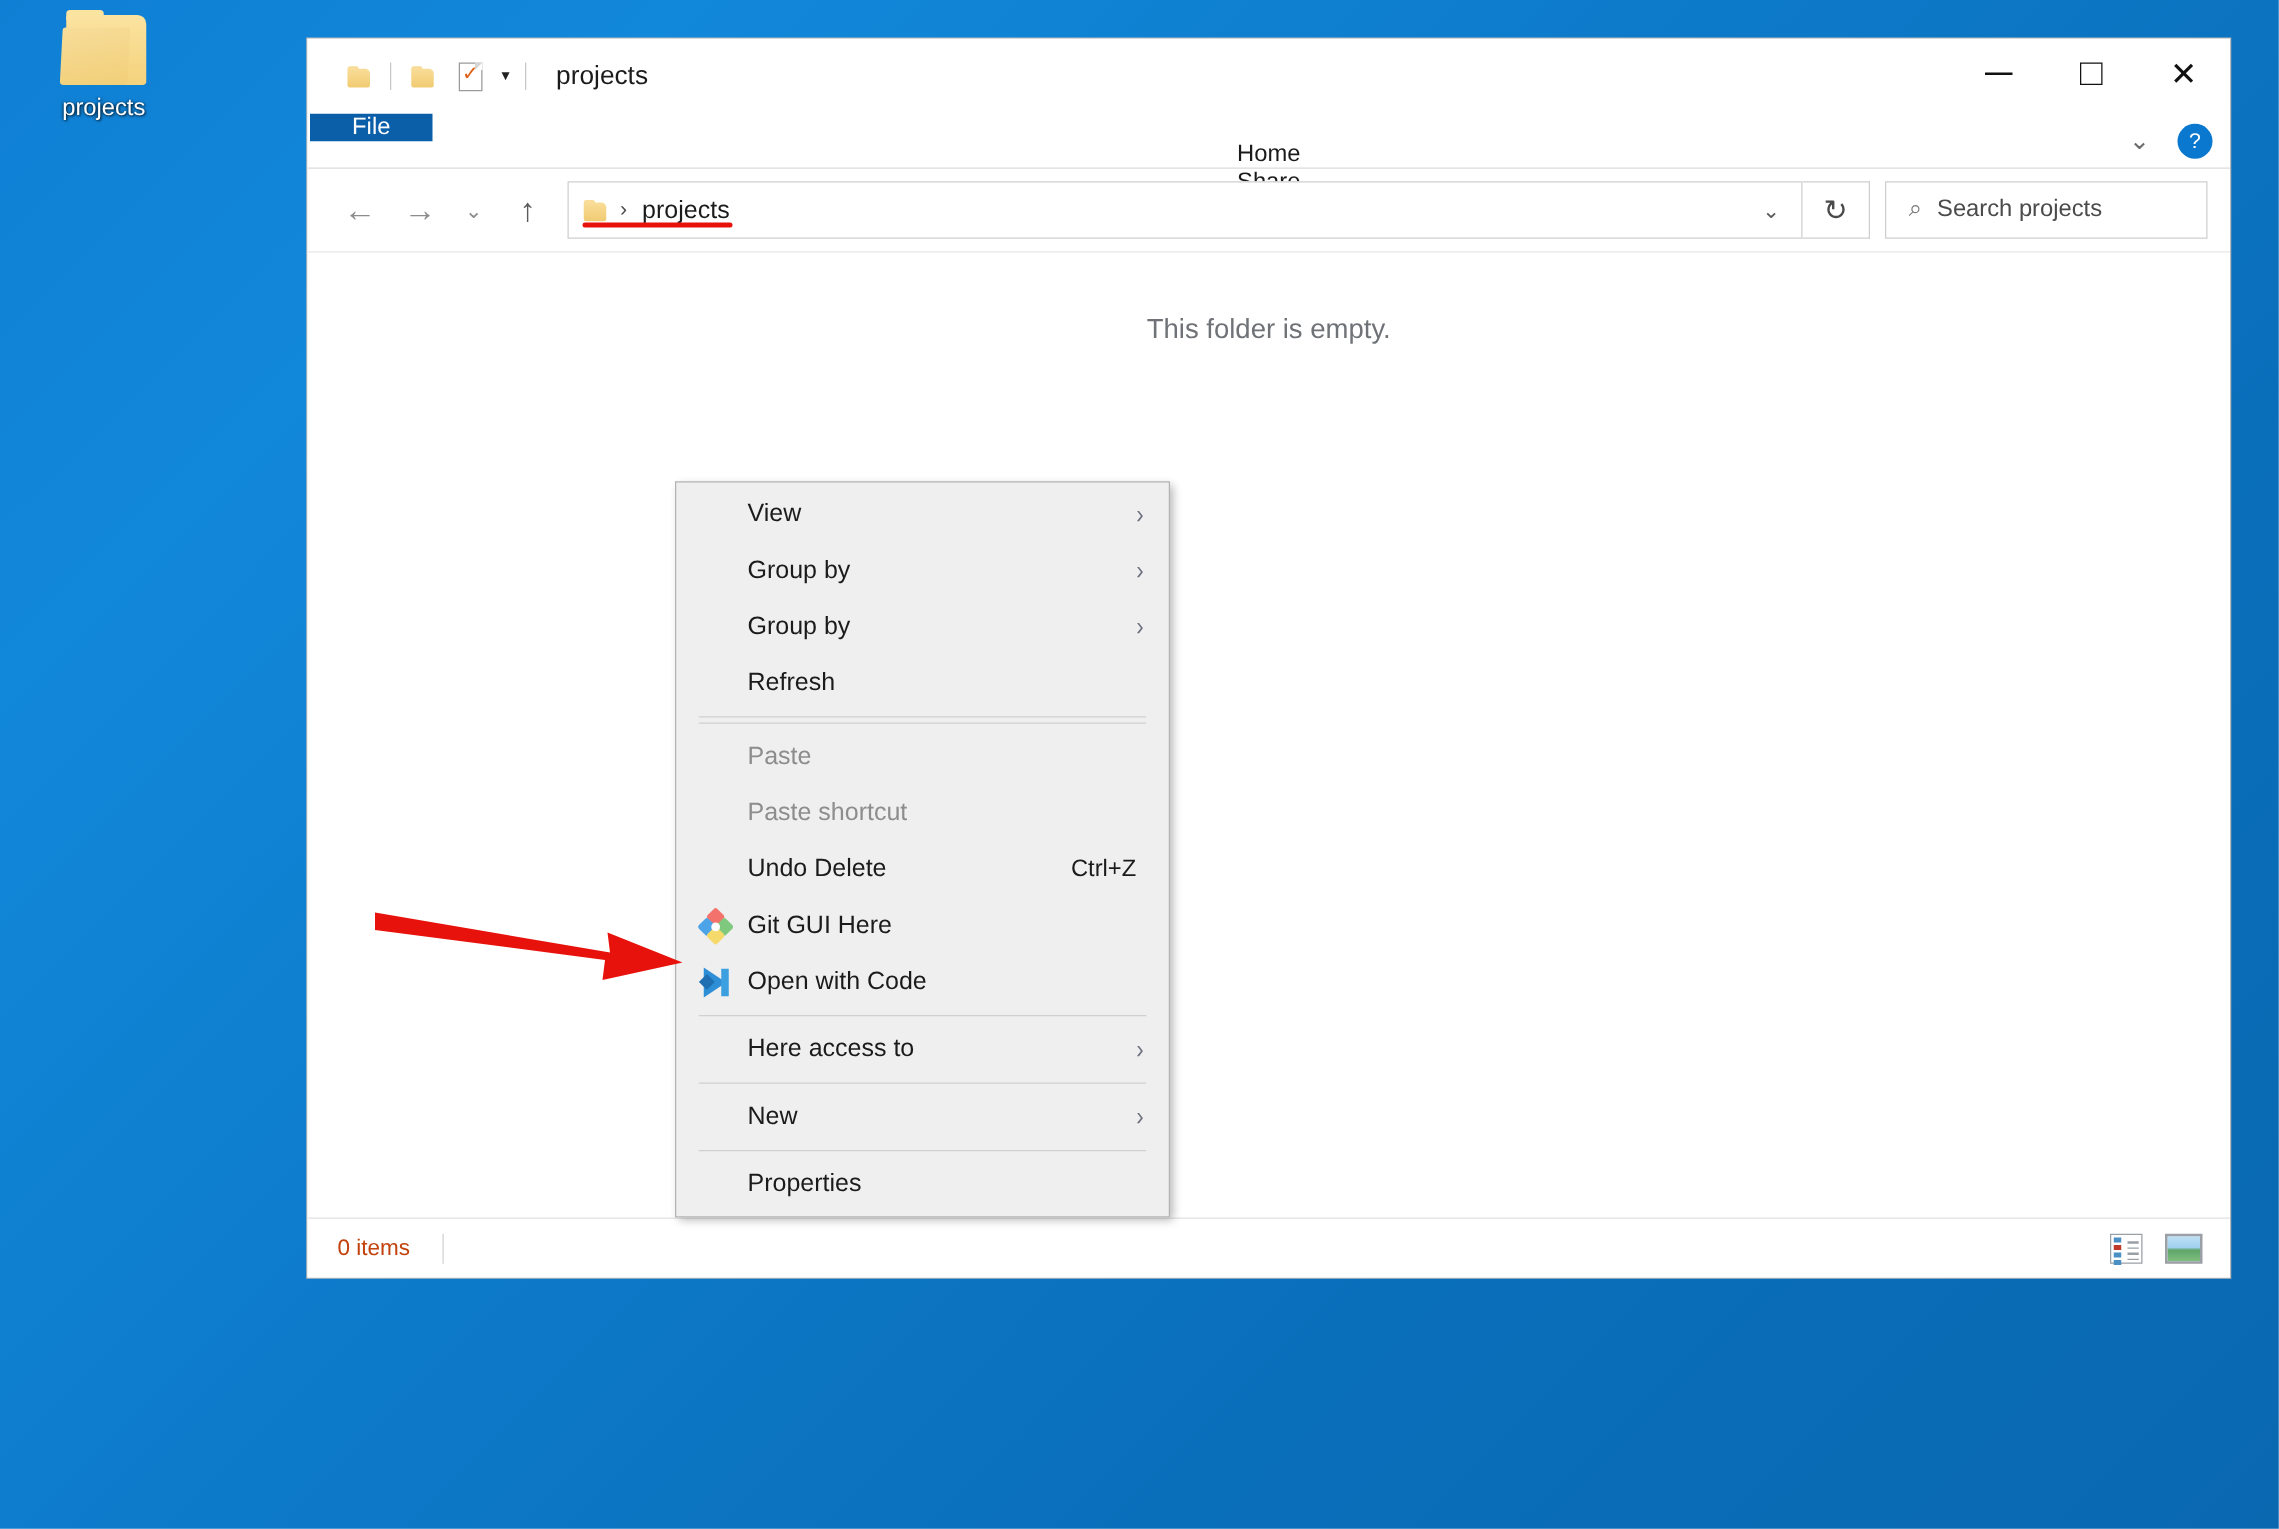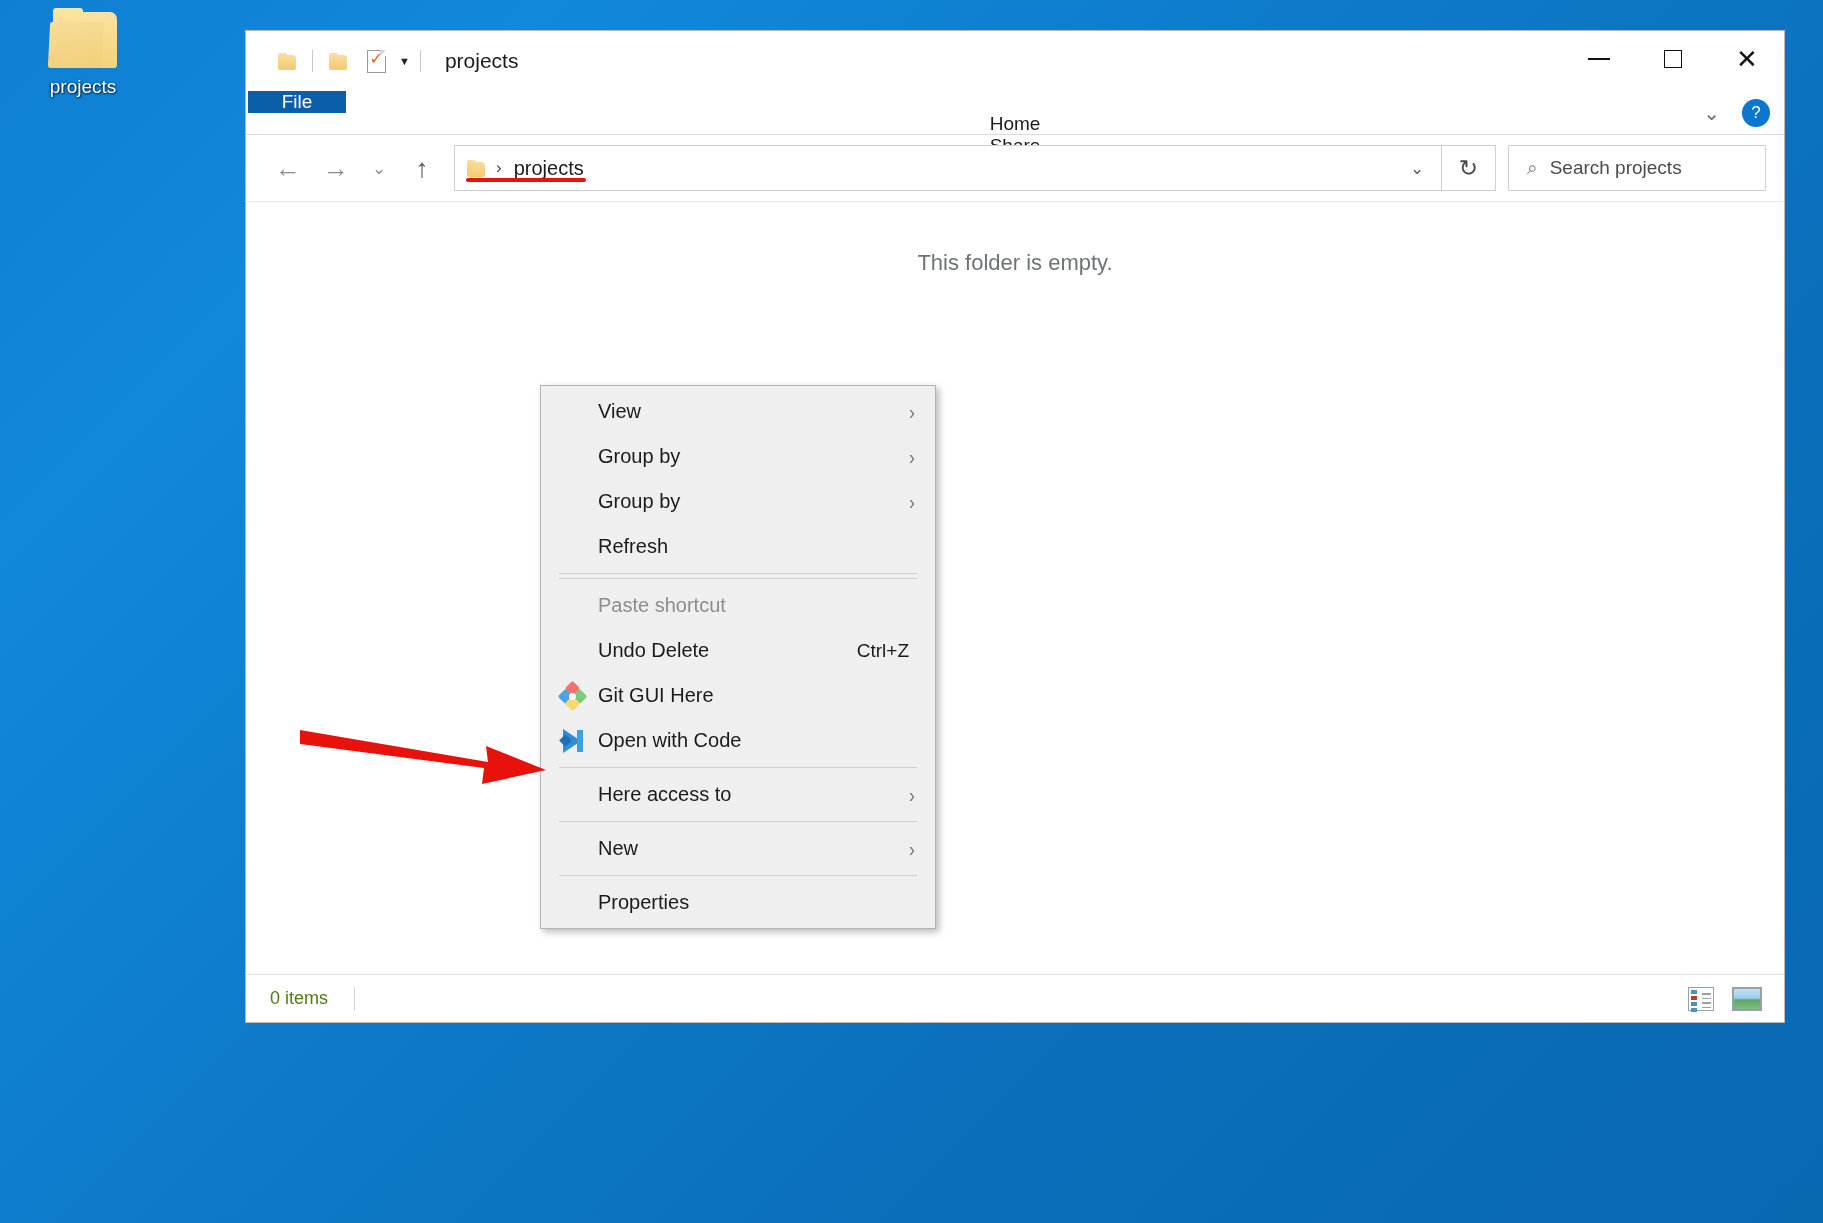--- a/index.html
+++ b/index.html
@@ -143,21 +143,21 @@
   }
   .empty-text {
     position:absolute; left:0; right:0; top: 48px; text-align:center;
     color:#6f7276; font-size: 22px;
   }
   
   .statusbar {
     height: 48px; border-top:1px solid #e1e1e1; display:flex; align-items:center;
     padding: 0 24px; background:#fff; position: relative;
   }
-  .status-count { font-size: 18px; color:#4d7c0f; }
+  .status-count { font-size: 18px; color:#c2410c; }
   .status-sep { width:1px; height: 24px; background:#d2d2d2; margin-left: 26px; }
   .view-icons { position:absolute; right: 22px; display:flex; gap: 18px; align-items:center; }
   .view-details { width: 26px; height: 24px; display:grid; grid-template-columns: 9px 1fr; gap:2px;
                   border:1px solid #9aa0a6; padding:2px; }
   .view-details .col1 { display:flex; flex-direction:column; gap:2px; }
   .view-details .col1 b { width:6px; height:4px; background:#4a90c4; display:block; }
   .view-details .col1 b:nth-child(2){ background:#c0392b; }
   .view-details .col2 { display:flex; flex-direction:column; gap:3px; justify-content:center; }
   .view-details .col2 s { width:100%; height:1.5px; background:#9aa0a6; display:block; text-decoration:none; }
   .view-thumb {
@@ -330,20 +330,23 @@
   <div class="mi">
     <span>Refresh</span>
   </div>
 
   <div class="mdiv"></div>
 
 
   <div class="mdiv"></div>
 
   <div class="mi disabled">
+    <span>Paste</span>
+  </div>
+  <div class="mi disabled">
     <span>Paste shortcut</span>
   </div>
   <div class="mi">
     <span>Undo Delete</span>
     <span class="accel">Ctrl+Z</span>
   </div>
 
   <div class="mi">
     <span class="ico">
       <span class="git-ico">

